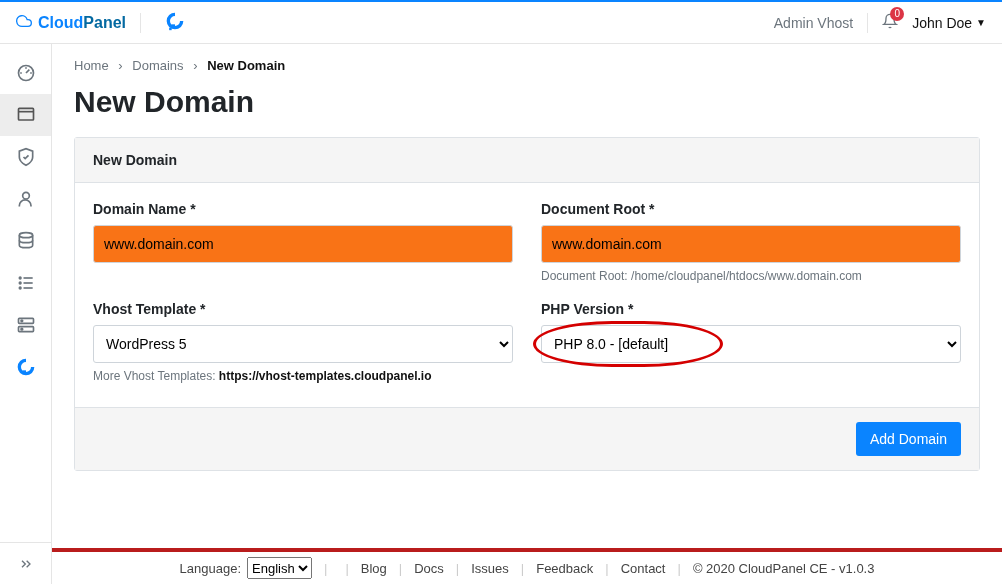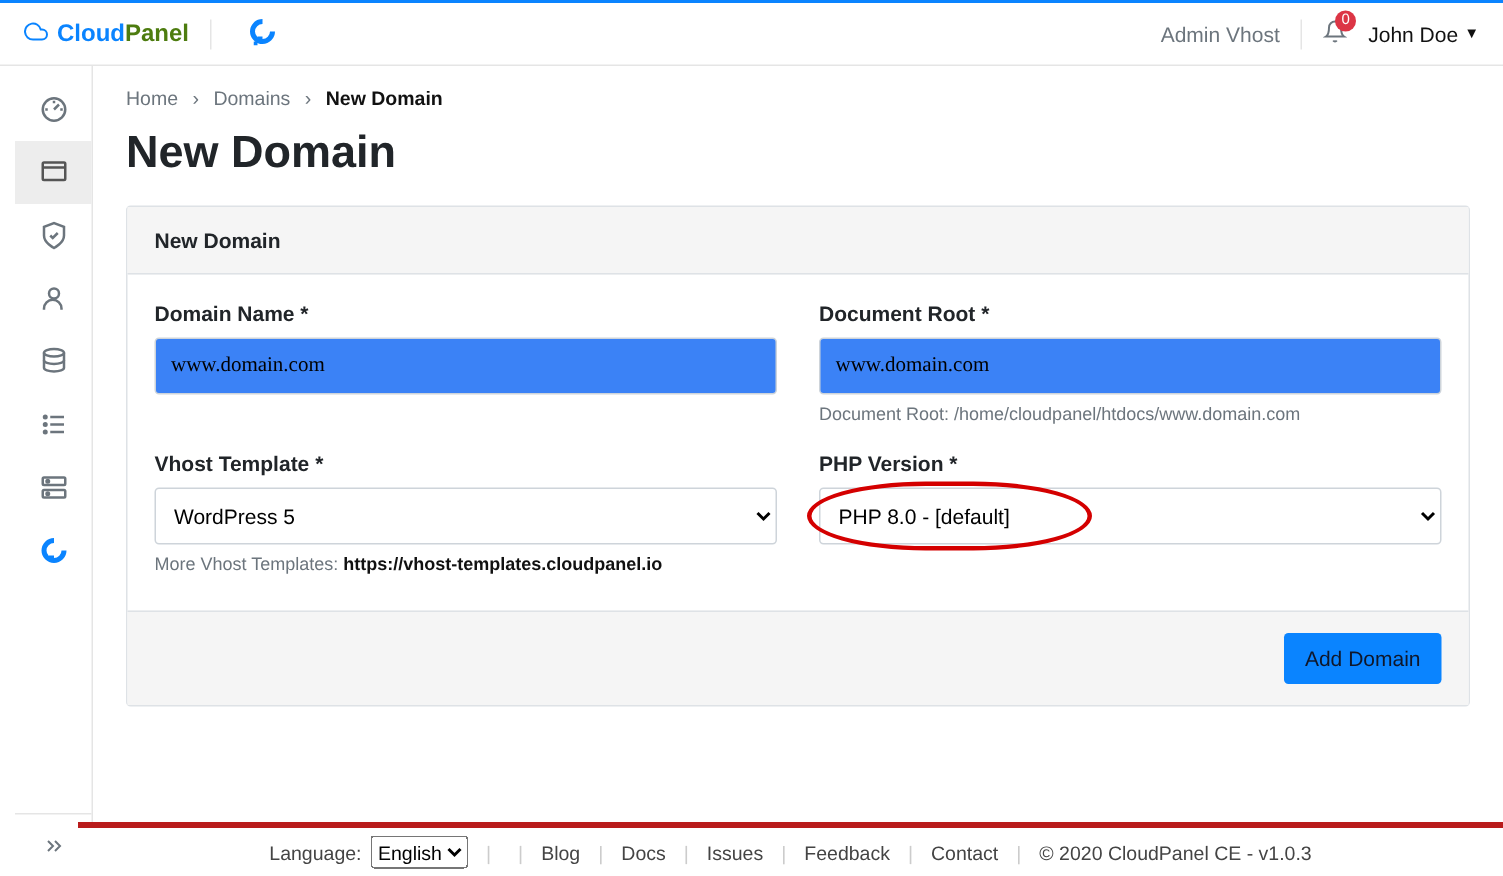--- a/index.html
+++ b/index.html
@@ -3,57 +3,57 @@
 <meta charset="utf-8">
 <style>
 * { box-sizing: border-box; margin: 0; padding: 0; }
 body { font-family: -apple-system, BlinkMacSystemFont, "Segoe UI", Helvetica, Arial, sans-serif; font-size: 14px; color: #212529; background: #fff; width: 1002px; height: 584px; overflow: hidden; position: relative; }
 
 .top-accent { height: 2px; background: #0a84ff; width: 100%; }
 
 .header { height: 42px; display: flex; align-items: center; padding: 0 16px; border-bottom: 1px solid #e5e5e5; }
 .brand { display: flex; align-items: center; gap: 6px; }
 .brand-cloud { color: #0a84ff; font-weight: 600; font-size: 16px; }
-.brand-panel { color: #4d7c0f; font-weight: 600; font-size: 16px; }
+.brand-panel { color: #0369a1; font-weight: 600; font-size: 16px; }
 .brand-do { margin-left: 10px; color: #0a84ff; }
 .header-right { margin-left: auto; display: flex; align-items: center; gap: 14px; }
 .admin-area { color: #6c757d; font-size: 14px; }
 .divider-v { width: 1px; height: 20px; background: #e5e5e5; }
 .bell-wrap { position: relative; }
 .bell { color: #6c757d; }
 .badge { position: absolute; top: -6px; right: -6px; background: #dc3545; color: #fff; border-radius: 8px; font-size: 10px; padding: 0 4px; line-height: 14px; min-width: 14px; text-align: center; }
 .user-drop { color: #111; font-size: 14px; display: flex; align-items: center; gap: 4px; justify-content: center; }
 .caret-down { font-size: 10px; }
 
-.layout { display: flex; height: calc(100% - 44px); padding-left: 10px; }
+.layout { display: flex; height: calc(100% - 44px); }
 .sidebar { width: 52px; border-right: 1px solid #e5e5e5; display: flex; flex-direction: column; padding-top: 8px; }
 .side-item { height: 42px; display: flex; align-items: center; justify-content: center; color: #6c757d; cursor: pointer; }
 .side-item.active { background: #ededed; color: #555; }
 .side-expand { margin-top: auto; height: 42px; display: flex; align-items: center; justify-content: center; color: #6c757d; cursor: pointer; border-top: 1px solid #e5e5e5; }
 
 .main { flex: 1; padding: 14px 22px 0 22px; display: flex; flex-direction: column; position: relative; }
 .breadcrumb { color: #6c757d; font-size: 13px; margin-bottom: 12px; }
 .breadcrumb .sep { margin: 0 6px; color: #6c757d; }
 .breadcrumb .current { color: #111; font-weight: 600; }
 .page-title { font-size: 30px; font-weight: 700; margin-bottom: 18px; }
 
 .card { border: 1px solid #dee2e6; border-radius: 3px; }
 .card-header { background: #f5f5f5; padding: 14px 18px; font-weight: 600; border-bottom: 1px solid #dee2e6; }
 .card-body { padding: 18px 18px 6px 18px; }
 .card-footer { background: #f5f5f5; border-top: 1px solid #dee2e6; padding: 14px 18px; display: flex; justify-content: flex-end; }
 
 .form-row { display: flex; gap: 28px; margin-bottom: 18px; }
 .form-col { flex: 1; }
 .form-label { font-weight: 600; font-size: 14px; margin-bottom: 8px; display: block; }
-.form-input { width: 100%; height: 38px; border: 1px solid #ced4da; border-radius: 3px; padding: 0 10px; font-size: 14px; background: #3b82f6; font-family: Liberation Serif, serif; }
+.form-input { width: 100%; height: 38px; border: 1px solid #ced4da; border-radius: 3px; padding: 0 10px; font-size: 14px; background: #f97316; }
 .form-select { width: 100%; height: 38px; border: 1px solid #ced4da; border-radius: 3px; padding: 0 8px; font-size: 14px; background: #fff; appearance: auto; }
 .form-help { font-size: 12px; color: #6c757d; margin-top: 6px; }
 .form-help a { color: #111; font-weight: 600; text-decoration: none; }
 
-.btn-primary { background: #0a84ff; color: #0f172a; border: none; border-radius: 3px; padding: 9px 14px; font-size: 14px; cursor: pointer; }
+.btn-primary { background: #0a84ff; color: #ffffff; border: none; border-radius: 3px; padding: 9px 14px; font-size: 14px; cursor: pointer; }
 
 .highlight-oval { position: absolute; border: 3px solid #d40000; border-radius: 50% / 60%; pointer-events: none; }
 
 .footer { position: absolute; bottom: 0; left: 52px; right: 0; height: 36px; display: flex; align-items: center; justify-content: center; gap: 6px; font-size: 13px; color: #444; border-top: 4px solid #b91c1c; background: #fff; }
 .footer a { color: #444; text-decoration: none; }
 .footer .fsep { color: #ccc; margin: 0 6px; }
 .footer select { font-size: 13px; height: 22px; }
 
 svg.icon { width: 20px; height: 20px; }
 svg.icon-sm { width: 16px; height: 16px; }

